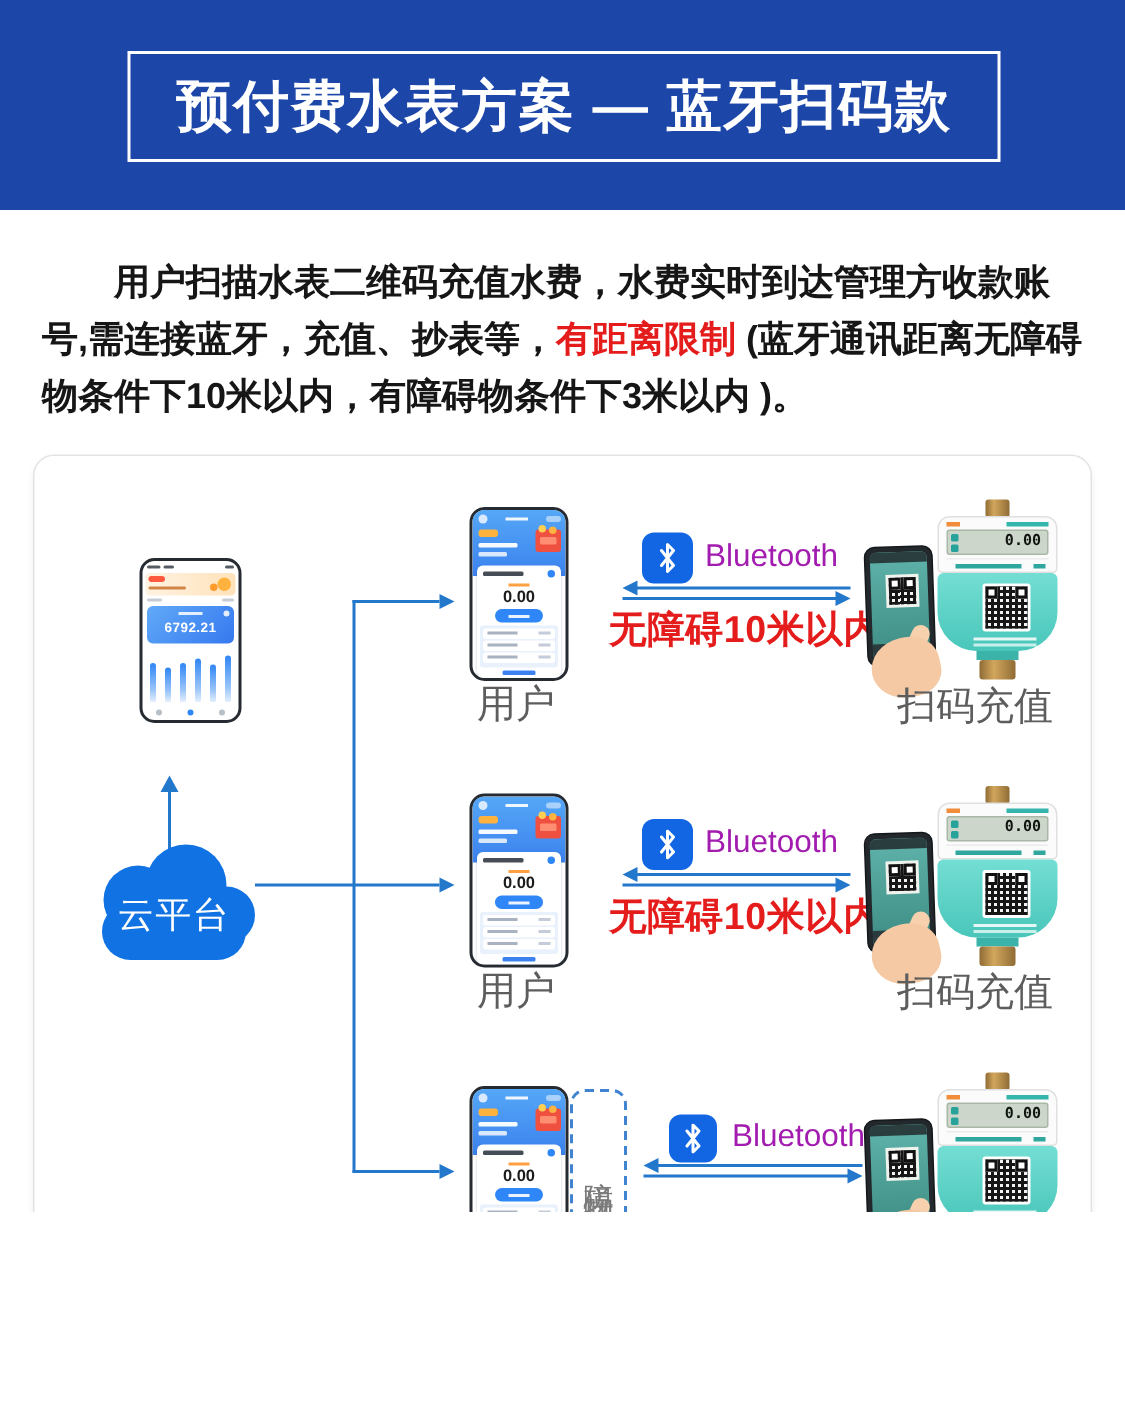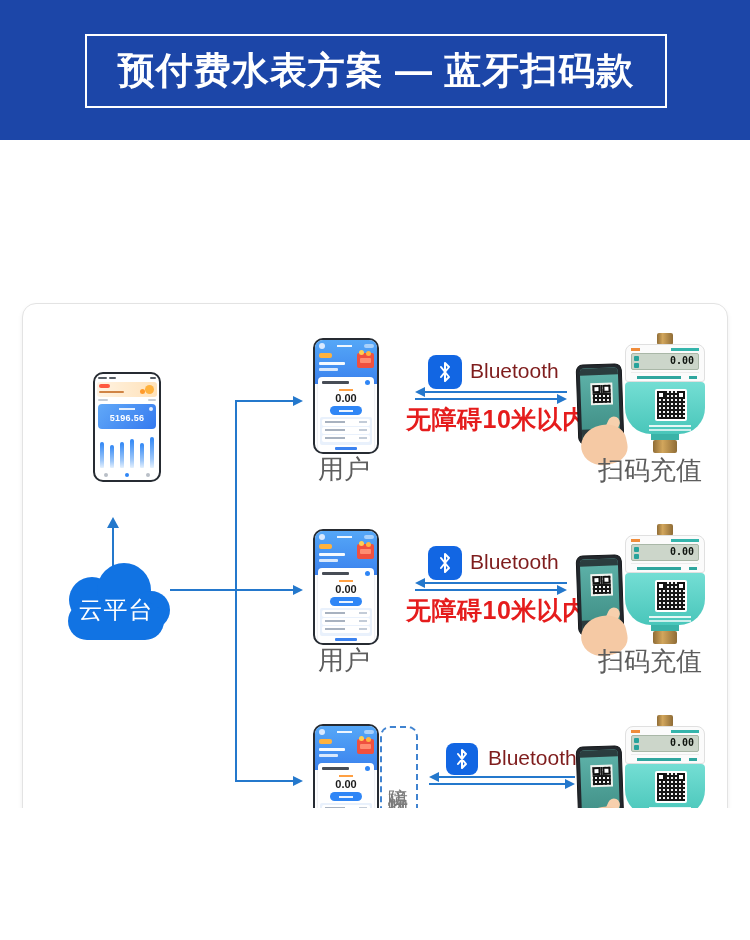--- a/index.html
+++ b/index.html
@@ -141,21 +141,21 @@
          background-image:repeating-linear-gradient(0deg,#161616 0 2px,transparent 2px 4px),
                           repeating-linear-gradient(90deg,#161616 0 2px,#f2f2f2 2px 4px);}
   .qrpat::before,.qrpat::after{content:"";position:absolute;top:0;width:8px;height:8px;
          border:2px solid #111;background:#fff;box-sizing:border-box;}
   .qrpat::before{left:0;}
   .qrpat::after{right:0;}
 
   
   .bt-ic{position:absolute;width:34px;height:34px;border-radius:8px;background:#1266e3;
          display:flex;align-items:center;justify-content:center;}
-  .bt-text{position:absolute;font-size:21px;color:#7f1d1d;}
+  .bt-text{position:absolute;font-size:21px;color:#a21caf;}
   .dbl-arrow{position:absolute;height:12px;}
   .red-label{position:absolute;text-align:center;font-size:25px;font-weight:bold;color:#e51c1c;
              letter-spacing:.5px;white-space:nowrap;}
 
   
   .obstacle{position:absolute;left:380px;top:726px;width:38px;height:104px;border:2px dashed #4083d0;
             border-radius:10px;background:#fff;display:flex;align-items:center;justify-content:center;box-sizing:border-box;}
   .obstacle span{writing-mode:vertical-lr;text-orientation:upright;font-size:20px;color:#7b7b7b;letter-spacing:4px;}
 
   .row{position:absolute;left:0;width:750px;height:170px;}
@@ -164,20 +164,21 @@
 <body>
 
 <div class="page">
 
   <div class="banner">
     <div class="banner-box">
       <div class="banner-title">预付费水表方案 — 蓝牙扫码款</div>
     </div>
   </div>
 
+  <div class="intro"><span>用户扫描水表二维码充值水费，水费实时到达管理方收款账号,需连接蓝牙，充值、抄表等，</span><span class="hl">有距离限制</span><span> (蓝牙通讯距离无障碍物条件下10米以内，有障碍物条件下3米以内 )。</span></div>
 
   <div class="panel"></div>
 
   <div class="aphone">
     <div class="aph-top">
         <i style="left:3px;width:9px;"></i>
         <i style="left:14px;width:7px;"></i>
         <i style="right:3px;width:6px;"></i>
       </div>
     <div class="aph-promo">
@@ -185,21 +186,21 @@
         <div class="aph-line"></div>
         <div class="aph-coin"></div>
     </div>
     <div class="aph-sub">
         <i style="left:3px;width:10px;"></i>
         <i style="right:3px;width:8px;"></i>
       </div>
     <div class="aph-card">
       <div class="aph-cl"></div>
         <div class="aph-dot"></div>
-      <div class="aph-bal">5196.56</div>
+      <div class="aph-bal">6792.21</div>
     </div>
     <div class="aph-bars">
       <i style="height:26px;"></i>
         <i style="height:23px;"></i>
         <i style="height:26px;"></i>
       <i style="height:29px;"></i>
         <i style="height:25px;"></i>
         <i style="height:31px;"></i>
     </div>
     <div class="aph-tab">

